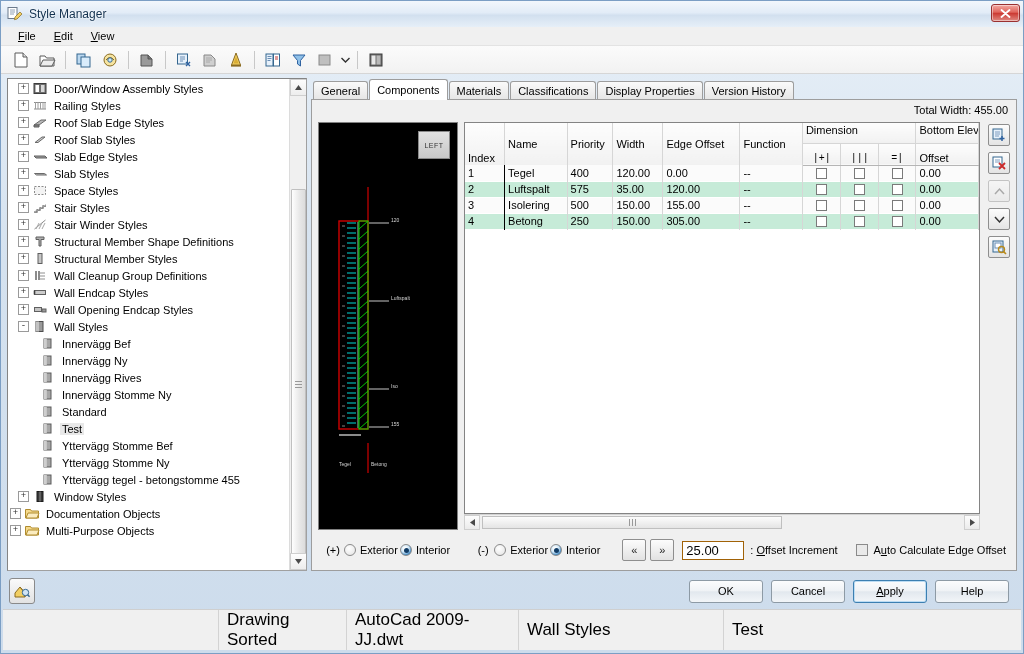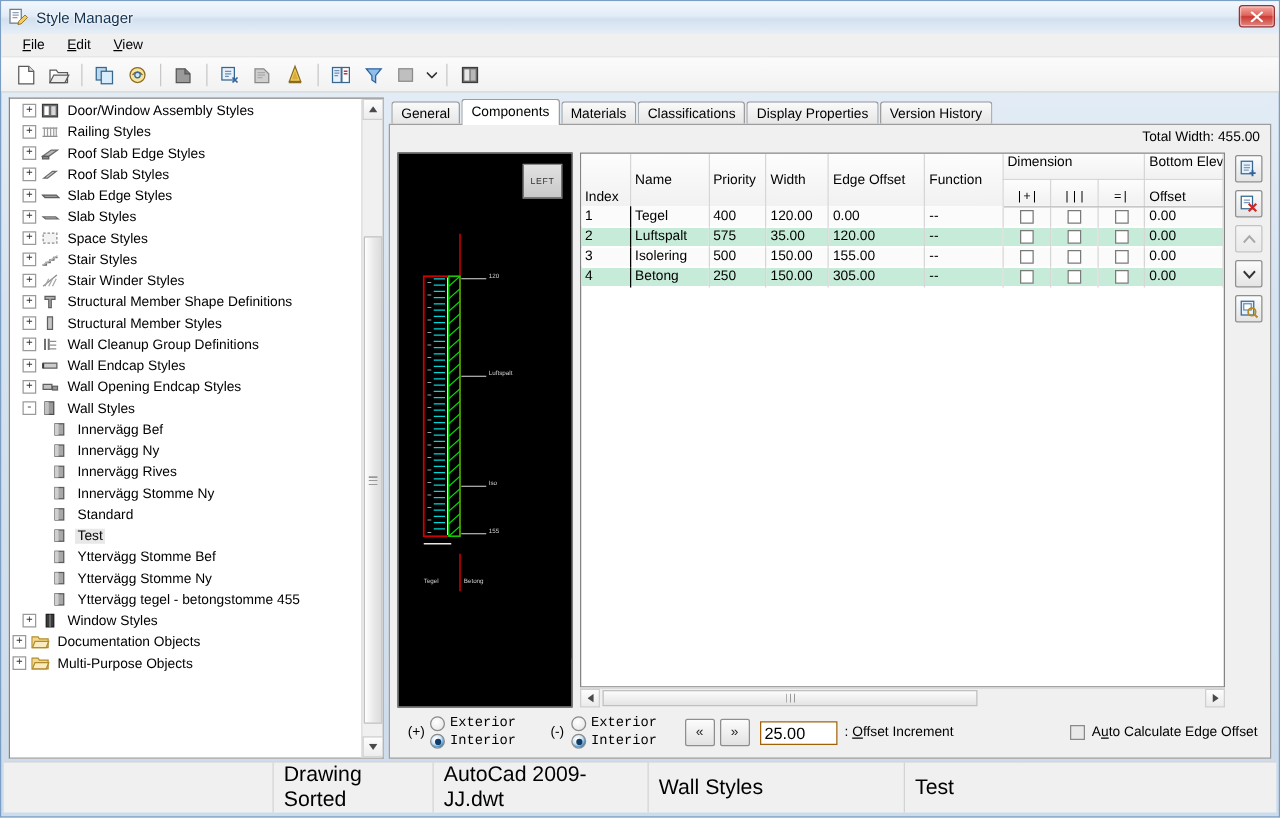--- a/index.html
+++ b/index.html
@@ -210,21 +210,21 @@
     display:flex; align-items:center; justify-content:center; cursor:pointer;
   }
   .sbtn.disabled { opacity:.45; }
 
   
   #optrow {
     flex:0 0 40px; display:flex; align-items:center; gap:0; padding:0 10px 0 10px;
     font-size:11px; color:#000;
   }
   .pmlabel { width:22px; text-align:center; color:#000; font-size:11px; }
-  .radgrp { display:flex; flex-direction:column; gap:2px; margin-right:22px;font-family:Liberation Mono, monospace; }
+  .radgrp { display:flex; flex-direction:row; gap:2px; margin-right:22px; }
   .radline { display:flex; align-items:center; gap:4px; }
   .radio { width:12px; height:12px; border-radius:50%; border:1px solid #8a8a8a;
     background:radial-gradient(circle at 40% 35%,#fff,#e2e2e2); display:inline-block; cursor:pointer; position:relative;}
   .radio.on { background:radial-gradient(circle at 40% 35%,#fff 10%,#cfe6f7 45%,#4a90c8 70%,#25618f 100%); }
   .radio.on::after { content:""; position:absolute; left:3px; top:3px; width:5px; height:5px; border-radius:50%; background:#103c66; }
   .navbtn { width:24px; height:22px; border:1px solid #8e8e8e; border-radius:2px;
     background:linear-gradient(180deg,#fcfcfc,#e2e2e2); display:flex; align-items:center; justify-content:center;
     font-size:11px; color:#222; cursor:pointer; margin-right:4px; }
   #offsetinput { width:62px; height:19px; border:1px solid #a16207; background:#fff;
     font-size:13px; padding:1px 3px; font-family:"Liberation Sans",sans-serif; margin:0 6px 0 4px; }
@@ -1017,20 +1017,35 @@
           <label class="ckline">
             <span class="ckbig"></span>
             <span>A<u>u</u>to Calculate Edge Offset</span>
           </label>
         </div>
 
       </div>
     </div>
   </div>
 
+  <div id="btnrow">
+    <div id="appicon">
+      <svg width="18" height="18" viewBox="0 0 18 18">
+        <path d="M2 11l5-6 5 6v4H2z" fill="#f2cf63" stroke="#8a6b20"></path>
+        <path d="M7 5l5 6v4" fill="none" stroke="#8a6b20"></path>
+        <circle cx="12.5" cy="10.5" r="3.2" fill="#cfe4f5" stroke="#35678f"></circle>
+        <path d="M14.6 12.8l2 2" stroke="#35678f" stroke-width="1.5"></path>
+      </svg>
+    </div>
+    <div id="btnspacer"></div>
+    <div class="dbtn">OK</div>
+    <div class="dbtn">Cancel</div>
+    <div class="dbtn default"><u>A</u>pply</div>
+    <div class="dbtn">Help</div>
+  </div>
 
   <div id="status">
     <div class="cell first"></div>
     <div class="cell c2">Drawing Sorted</div>
     <div class="cell c3">AutoCad 2009-JJ.dwt</div>
     <div class="cell c4">Wall Styles</div>
     <div class="cell last">Test</div>
   </div>
 
 </div>

